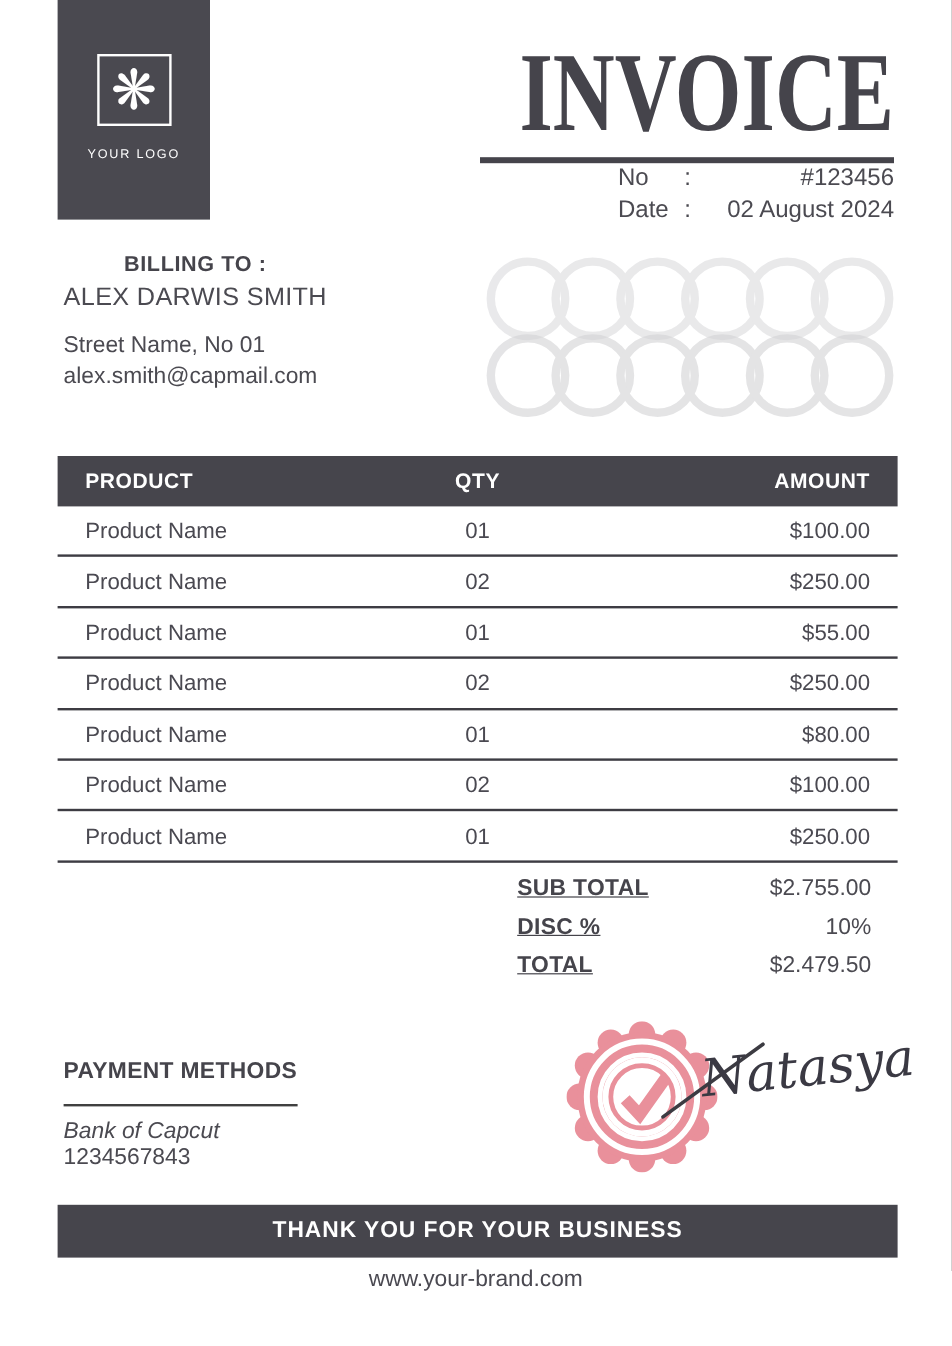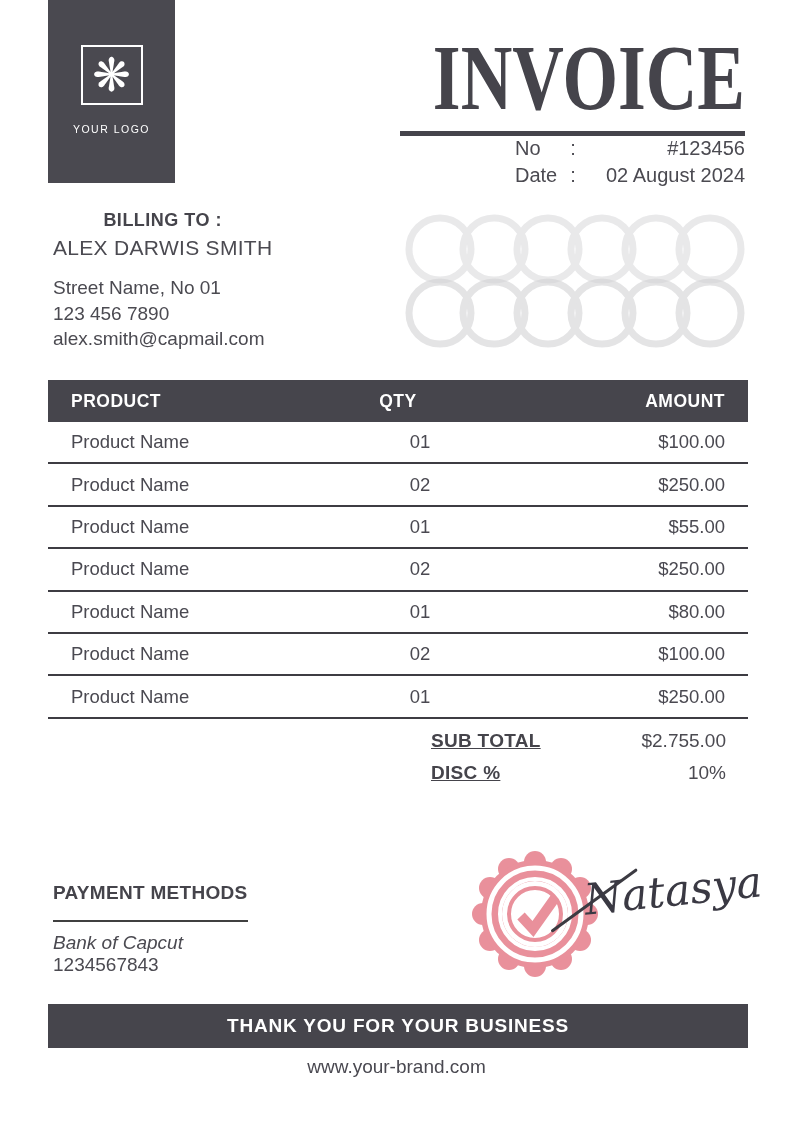--- a/index.html
+++ b/index.html
@@ -49,21 +49,21 @@
   
   .circles{position:absolute;left:404px;top:212px;}
   
   .table{position:absolute;left:48px;top:380px;width:700px;}
   .thead{
     display:flex;align-items:center;height:42px;background:var(--dark);
     color:#fff;font-weight:700;font-size:17.5px;letter-spacing:.5px;padding:0 23px;
   }
   .trow{
     display:flex;align-items:center;height:42.4px;border-bottom:2px solid #3d3c43;
-    font-size:18.5px;padding:0 23px;color:#4a4951;gap:22px;
+    font-size:18.5px;padding:0 23px;color:#4a4951;
   }
   .col-product{flex:0 0 38%;text-align:left;}
   .col-qty{flex:0 0 24%;text-align:center;}
   .col-amount{flex:1;text-align:right;}
   
   .totals{position:absolute;left:431px;right:67px;top:725px;font-size:19px;}
   .total-row{display:flex;height:32px;align-items:center;}
   .total-label{flex:0 0 55%;font-weight:700;color:#45444b;letter-spacing:.3px;text-decoration:underline;}
   .total-value{flex:1;text-align:right;}
   
@@ -126,21 +126,20 @@
       <span class="meta-colon">:</span>
       <span class="meta-value">02 August 2024</span>
     </div>
   </div>
 
   <div class="billing">
     <div class="billing-heading">BILLING TO :</div>
     <div class="billing-name">ALEX DARWIS SMITH</div>
     <div class="billing-lines">
       <div>Street Name, No 01</div>
-      <div>123 456 7890</div>
       <div>alex.smith@capmail.com</div>
     </div>
   </div>
 
   <svg class="circles" width="343" height="140" viewBox="0 0 343 140">
     <g fill="none" stroke="#dcdcde" stroke-width="7" opacity="0.62">
       <circle cx="36" cy="37" r="31"></circle>
         <circle cx="90" cy="37" r="31"></circle>
       <circle cx="144" cy="37" r="31"></circle>
         <circle cx="198" cy="37" r="31"></circle>
@@ -209,20 +208,24 @@
   </div>
 
   <div class="totals">
     <div class="total-row">
       <span class="total-label">SUB TOTAL</span>
       <span class="total-value">$2.755.00</span>
     </div>
     <div class="total-row">
       <span class="total-label">DISC %</span>
       <span class="total-value">10%</span>
+    </div>
+    <div class="total-row">
+      <span class="total-label">TOTAL</span>
+      <span class="total-value">$2.479.50</span>
     </div>
   </div>
 
   <div class="payment">
     <div class="payment-heading">PAYMENT METHODS</div>
     <div class="payment-bank">Bank of Capcut</div>
     <div class="payment-account">1234567843</div>
   </div>
 
   <svg class="stamp" viewBox="0 0 126 126">

